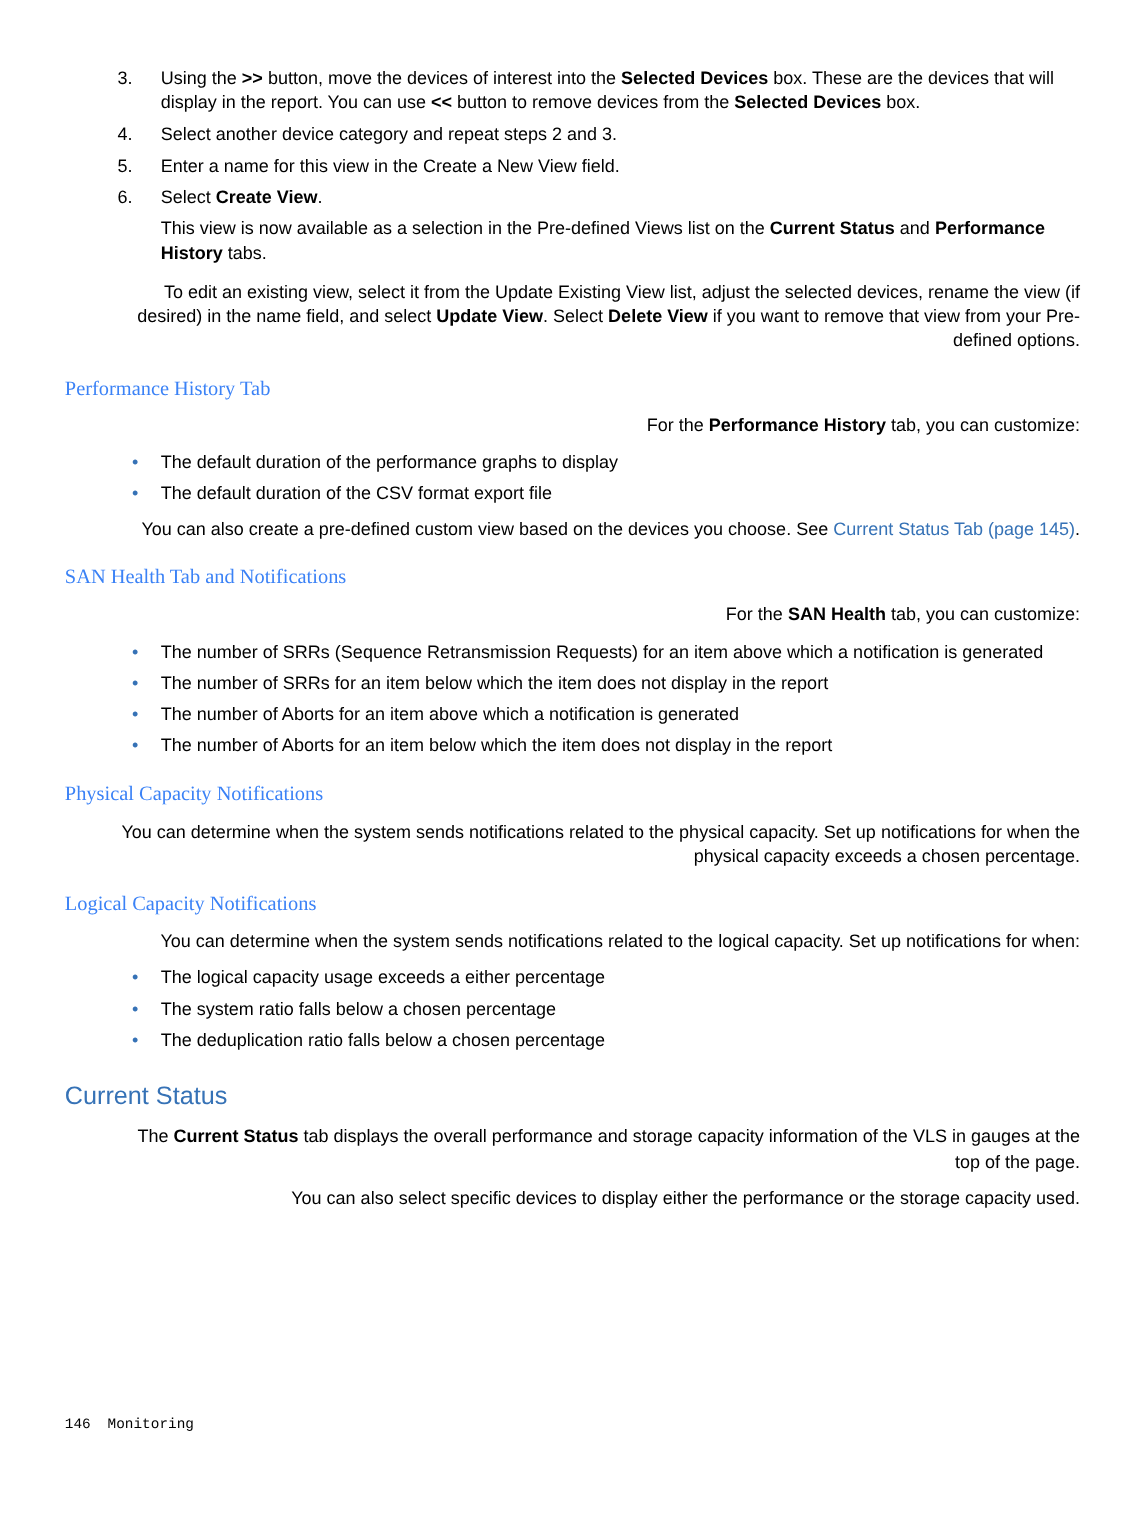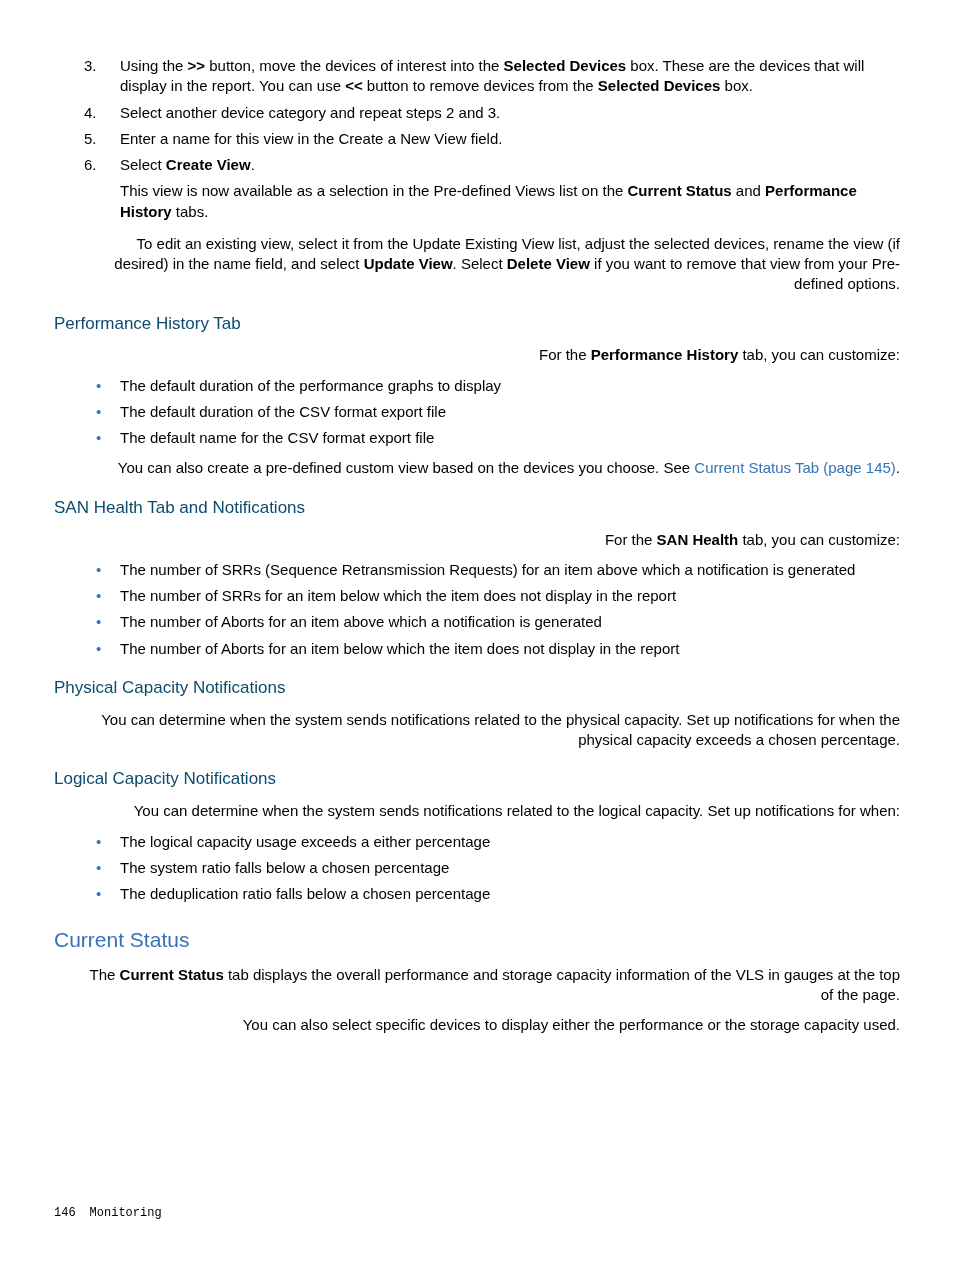--- a/index.html
+++ b/index.html
@@ -5,44 +5,45 @@
   body {
     font-family: Arial, Helvetica, sans-serif;
     font-size: 15px;
     color: #000;
     margin: 0;
     padding: 56px 54px 40px 54px;
     width: 954px;
     box-sizing: border-box;
     line-height: 1.35;
   }
-  .indent-block { margin-left: 30px; }
+  .indent-block { margin-left: 44px; }
   ol.numbered {
     list-style: none;
     padding: 0;
     margin: 0 0 12px 0;
   }
   ol.numbered > li {
     position: relative;
     padding-left: 36px;
     margin-bottom: 6px;
   }
   ol.numbered > li::before {
     content: attr(data-num) ".";
     position: absolute;
     left: 0;
     top: 0;
   }
   .sub-indent { margin-left: 36px; margin-top: 6px; margin-bottom: 6px; }
   p { margin: 0 0 10px 0; text-align: right; }
   .h3 {
-    color: #0c4a6e;
+    color: #3b82f6;
     font-size: 17px;
     font-weight: normal;
     margin: 18px 0 10px 0;
+    font-family: Liberation Serif, serif;
   }
   .h2 {
     color: #3672b6;
     font-size: 21px;
     font-weight: normal;
     margin: 22px 0 10px 0;
   }
   ul.bullets {
     list-style: none;
     padding: 0;
@@ -97,21 +98,20 @@
 </div>
 
 <div class="h3">Performance History Tab</div>
 <div class="indent-block">
   <p>
     <span>For the </span><span class="bold">Performance History</span><span> tab, you can customize:</span>
   </p>
   <ul class="bullets">
     <li>The default duration of the performance graphs to display</li>
     <li>The default duration of the CSV format export file</li>
-    <li>The default name for the CSV format export file</li>
   </ul>
   <p>
     <span>You can also create a pre-defined custom view based on the devices you choose. See </span><span class="link">Current Status Tab (page 145)</span><span>.</span>
   </p>
 </div>
 
 <div class="h3">SAN Health Tab and Notifications</div>
 <div class="indent-block">
   <p>
     <span>For the </span><span class="bold">SAN Health</span><span> tab, you can customize:</span>

